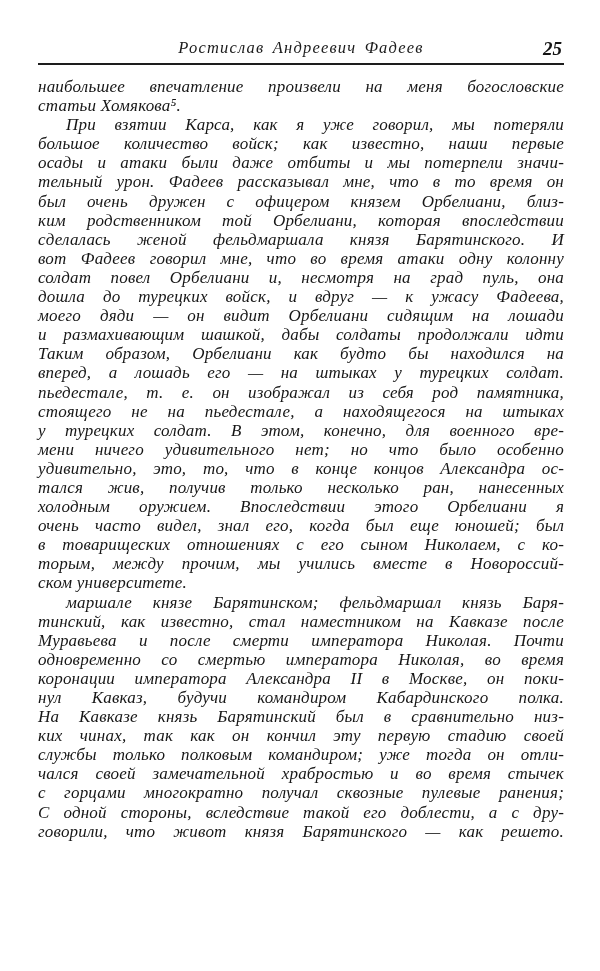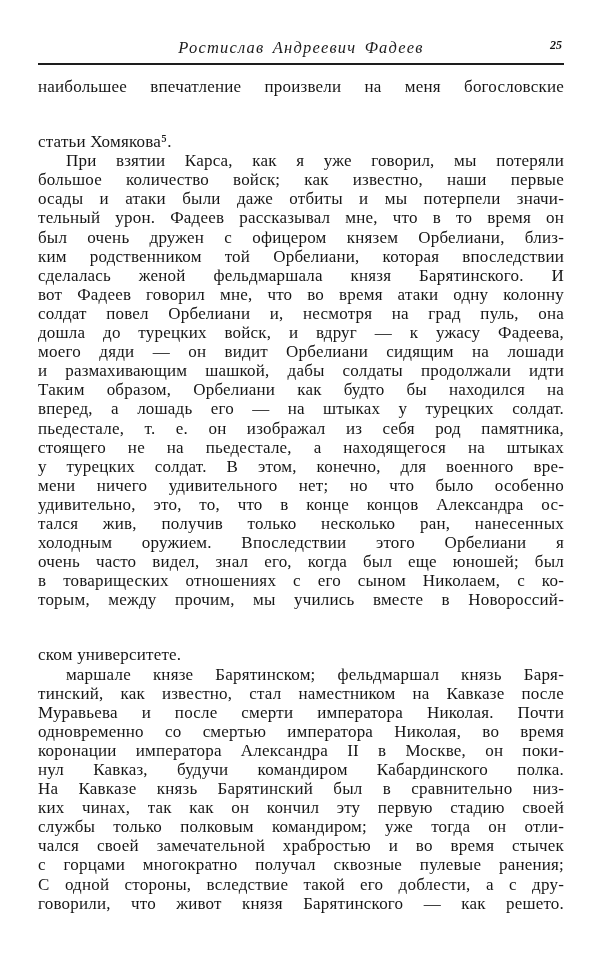--- a/index.html
+++ b/index.html
@@ -30,45 +30,45 @@
     letter-spacing: 1.2px;
     word-spacing: 3px;
     color: #1b1b1b;
   }
   .page-number {
     position: absolute;
     right: 2px;
     top: 0;
     font-style: italic;
     font-weight: bold;
-    font-size: 12px;
+    font-size: 19px;
     color: #141414;
   }
   .header-rule {
     margin-top: 5px;
     height: 0;
     border-bottom: 2.5px solid #1d1d1d;
   }
   .page-body {
     margin-top: 12px;
   }
   .paragraph {
     margin: 0;
+    font-style: italic;
   }
   .line {
     font-size: 17px;
     line-height: 19.1px;
     letter-spacing: 0.2px;
     text-align: justify;
     text-align-last: justify;
     white-space: normal;
   }
   .line.flush {
     text-align-last: left;
-    margin-top: 36px;
   }
   .paragraph.indent .line:first-child {
     text-indent: 28px;
   }
 </style>
 </head>
 <body style="background: rgb(255, 255, 255);">
 
 <div class="page" style="color: rgb(22, 22, 22);">
   <div class="running-header">

